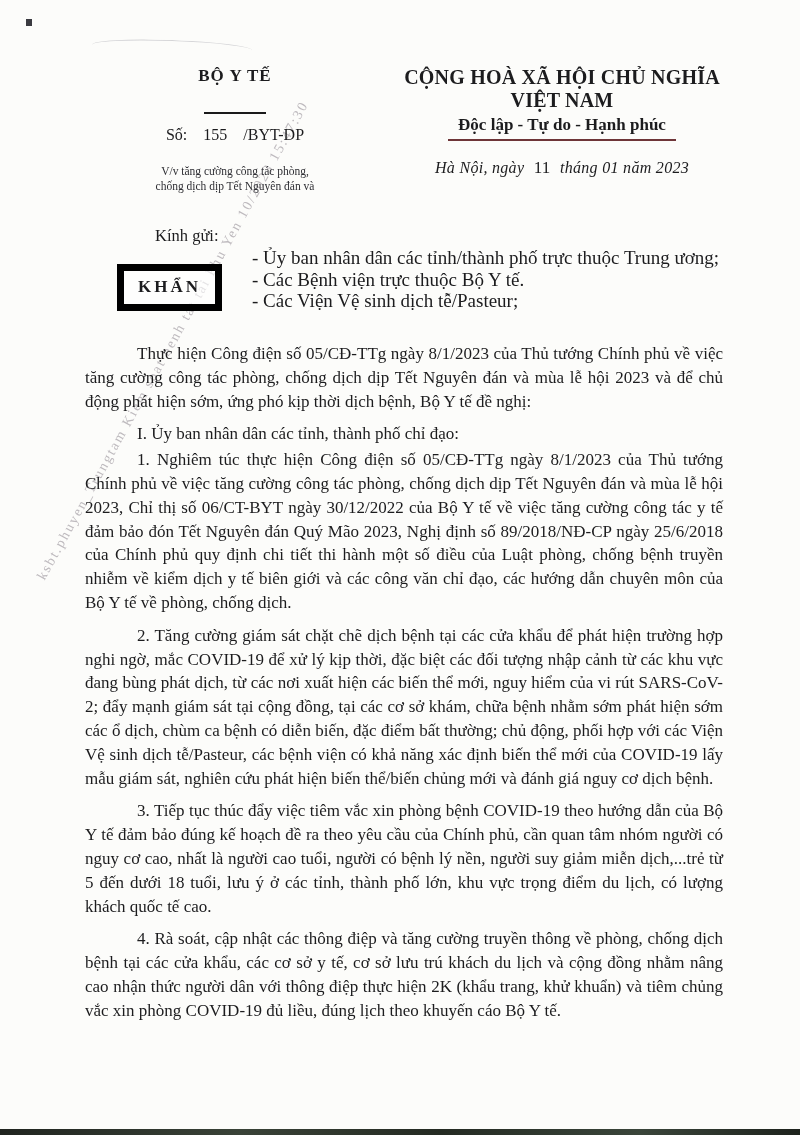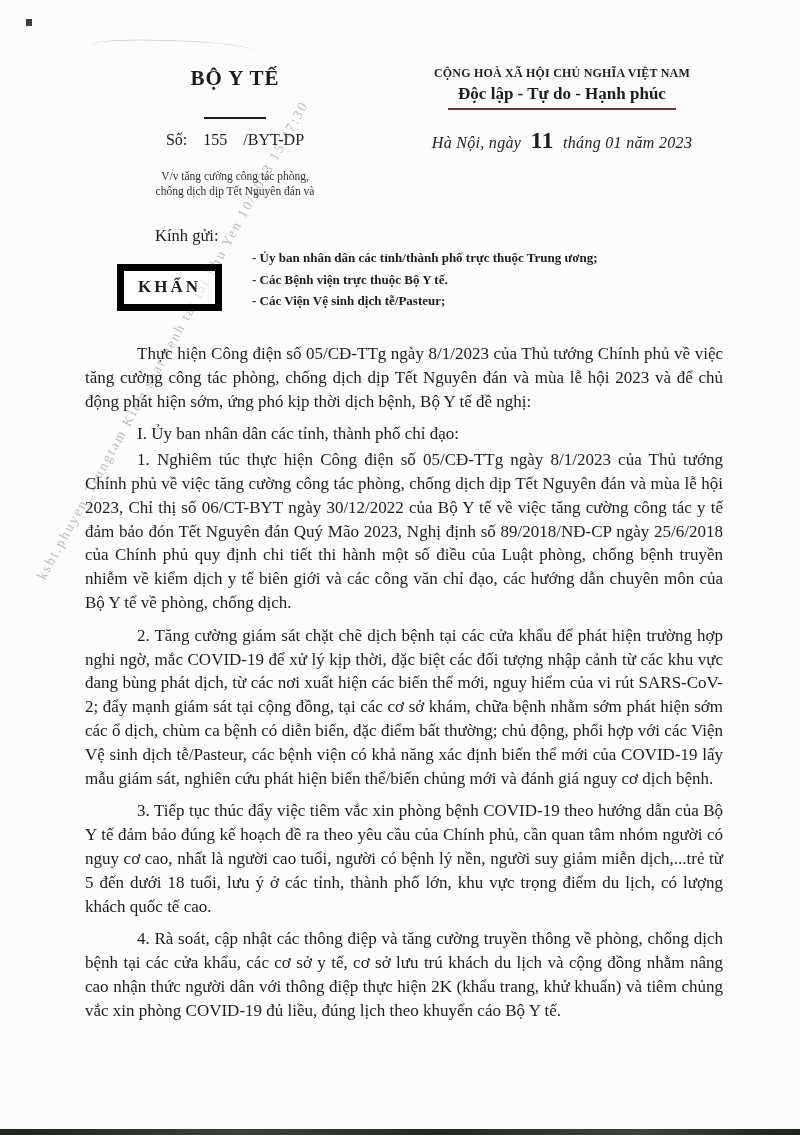--- a/index.html
+++ b/index.html
@@ -22,36 +22,36 @@
 
   
   .speck{position:absolute;left:26px;top:19px;width:6px;height:7px;background:#3a3a40;}
   .squiggle{position:absolute;left:92px;top:40px;width:160px;height:14px;
     border-top:1px solid rgba(110,110,125,.28);border-radius:50%;transform:rotate(2deg);}
   .bottom-band{position:absolute;left:0;bottom:0;width:800px;height:6px;
     background:linear-gradient(90deg,#20241f,#394237 30%,#242a22 55%,#3a453a 80%,#1d221c);}
 
   
   .hdr-left{position:absolute;left:80px;top:66px;width:310px;text-align:center;}
-  .issuer{font-weight:bold;font-size:21px;letter-spacing:1px;}
+  .issuer{font-weight:bold;font-size:17px;letter-spacing:1px;}
   .issuer-rule{width:62px;height:2px;background:#1a1a1a;margin:26px auto 12px auto;}
   .doc-number{font-size:16px;}
   .doc-number .num{padding:0 12px;}
   .subject{font-size:11.5px;color:#2e2e33;line-height:15px;margin-top:20px;}
 
   .hdr-right{position:absolute;left:382px;top:66px;width:360px;text-align:center;}
-  .republic{font-weight:bold;font-size:12px;letter-spacing:.2px;}
+  .republic{font-weight:bold;font-size:20px;letter-spacing:.2px;}
   .motto{font-weight:bold;font-size:17px;margin-top:3px;}
   .motto-rule{width:228px;height:2px;background:#6e3538;margin:4px auto 0 auto;}
   .date-line{font-style:italic;font-size:16px;margin-top:17px;letter-spacing:.3px;}
-  .date-line .day{font-style:normal;font-weight:bold;font-size:24px;padding:0 5px;}
+  .date-line .day{font-style:normal;font-weight:normal;font-size:17px;padding:0 5px;}
 
   
   .salutation{position:absolute;left:155px;top:226px;font-size:16.5px;}
-  .recipients{position:absolute;left:252px;top:247px;font-size:13px;line-height:21.5px;font-weight:bold;}
+  .recipients{position:absolute;left:252px;top:247px;font-size:19px;line-height:21.5px;}
   .recipients div{white-space:nowrap;}
 
   
   .stamp{
     position:absolute;left:117px;top:264px;
     border:7px solid #000000;padding:6px 14px 7px 14px;
     font-weight:bold;font-size:17px;letter-spacing:3px;
     background:rgba(255,255,255,.6);
   }
 

